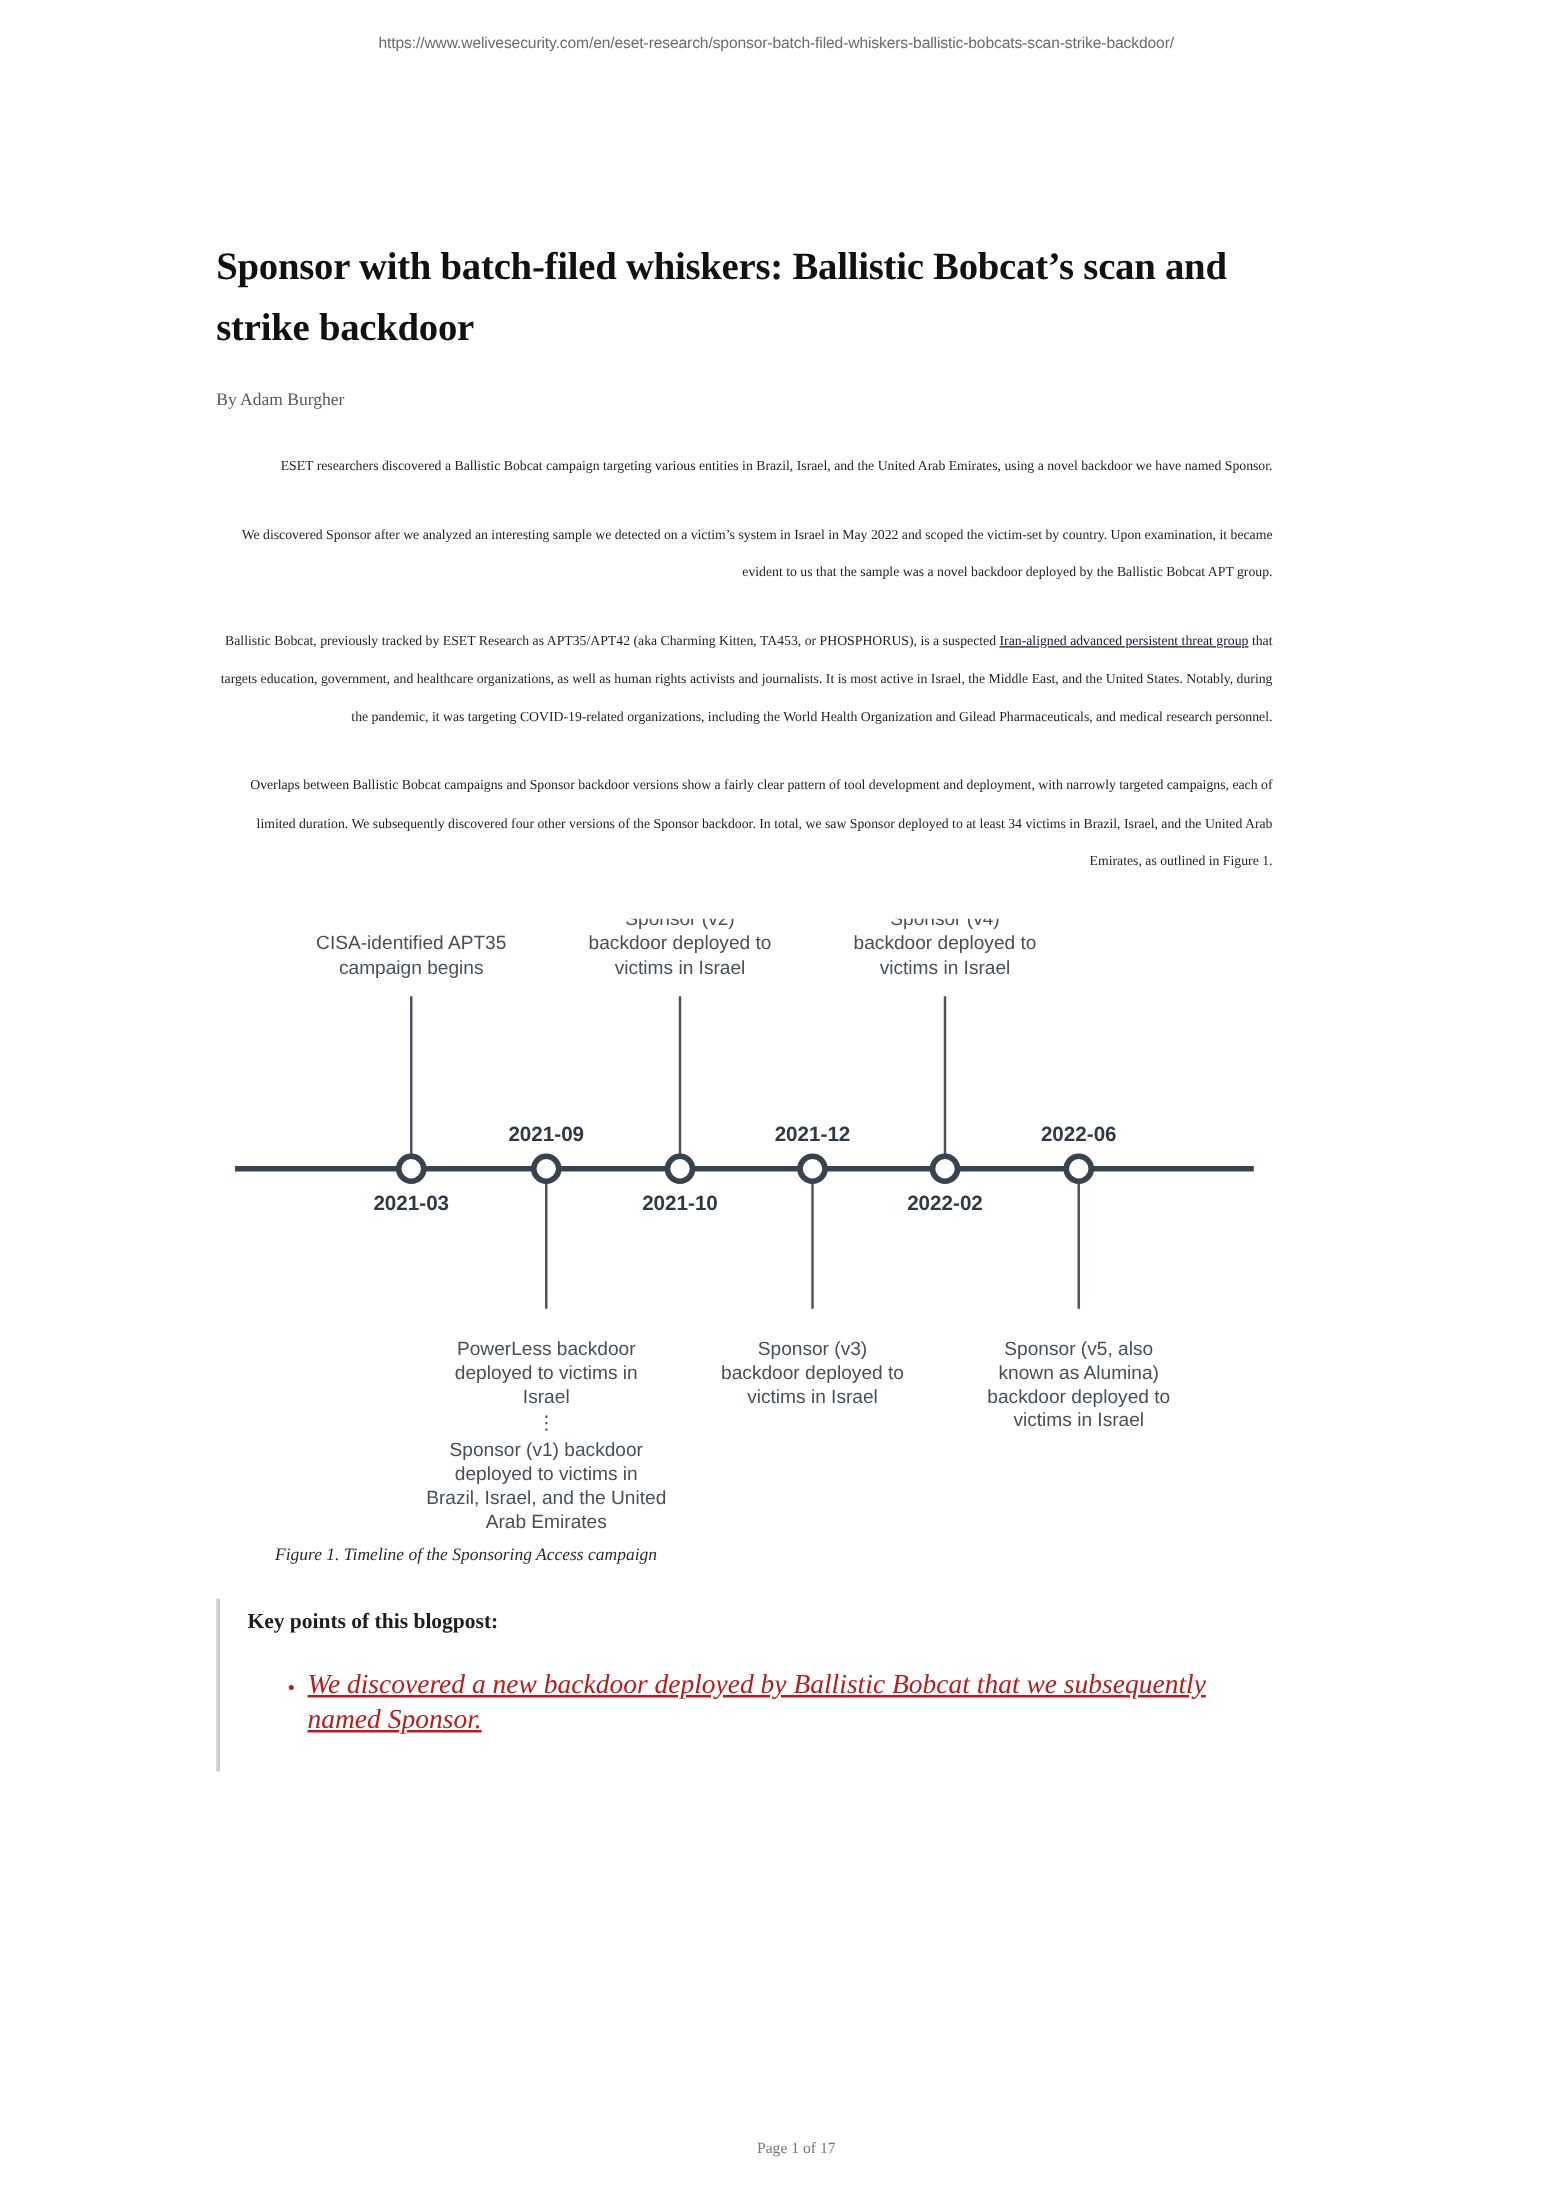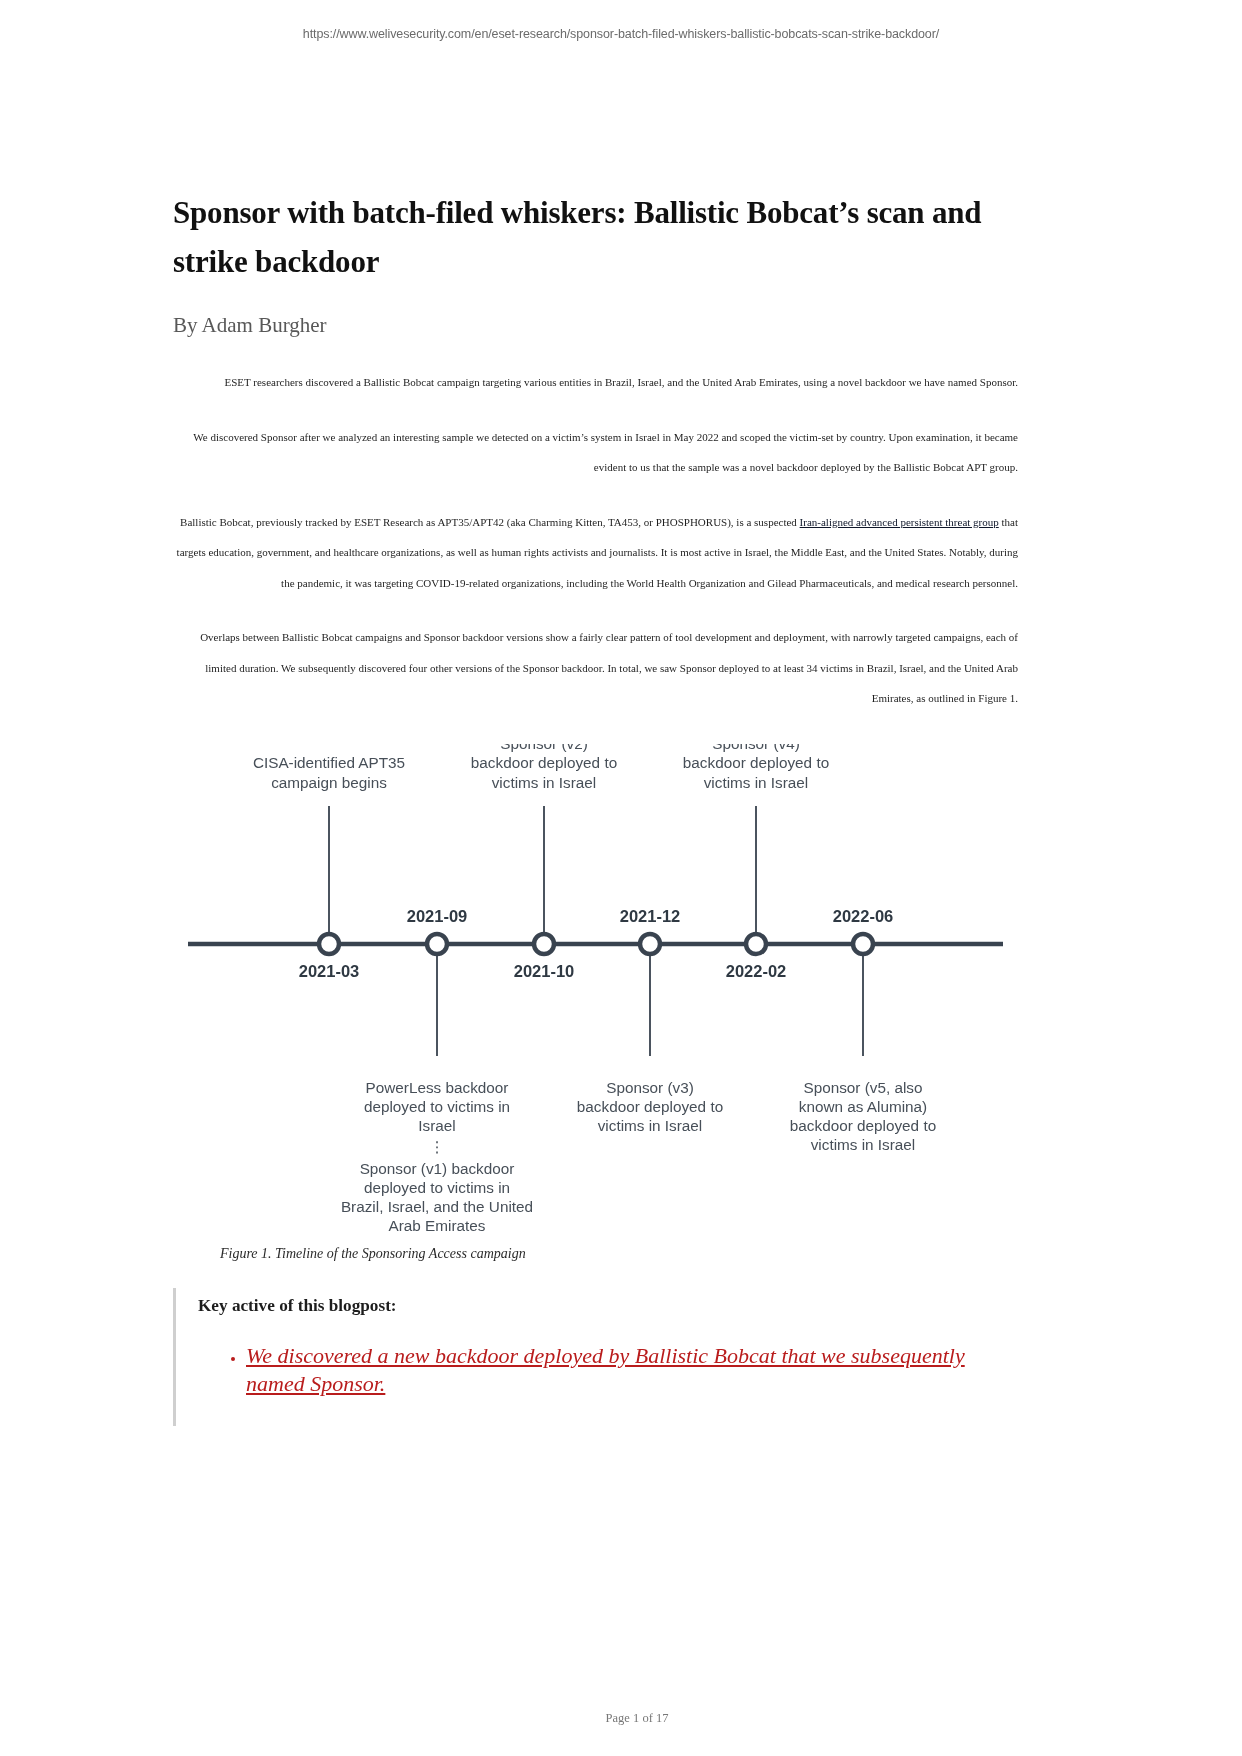--- a/index.html
+++ b/index.html
@@ -43,21 +43,21 @@
     font-family: "Liberation Serif", serif;
     font-weight: bold;
     font-size: 31px;
     line-height: 49px;
     margin: 0 0 0 0;
     color: #111111;
     letter-spacing: -0.2px;
   }
   .byline {
     font-family: "Liberation Serif", serif;
-    font-size: 21px;
+    font-size: 14px;
     color: #585858;
     margin-top: 27px;
   }
   .archived-stamp {
     font-family: "Liberation Serif", serif;
     font-size: 15.5px;
     color: #8a8a8a;
     margin-top: 17px;
   }
   p.body-para {
@@ -233,21 +233,21 @@
         <text class="tl-label" x="690" y="368">known as Alumina)</text>
         <text class="tl-label" x="690" y="387">backdoor deployed to</text>
         <text class="tl-label" x="690" y="406">victims in Israel</text>
 
       </svg>
     </div>
 
     <div class="figure-caption">Figure 1. Timeline of the Sponsoring Access campaign</div>
 
     <div class="keypoints">
-      <div class="keypoints-title">Key active of this blogpost:</div>
+      <div class="keypoints-title">Key points of this blogpost:</div>
       <ul class="keypoints-list">
         <li>We discovered a new backdoor deployed by Ballistic Bobcat that we subsequently named Sponsor.</li>
       </ul>
     </div>
 
   </div>
 
   <div class="page-footer">Page 1 of 17</div>
 
 </div>

